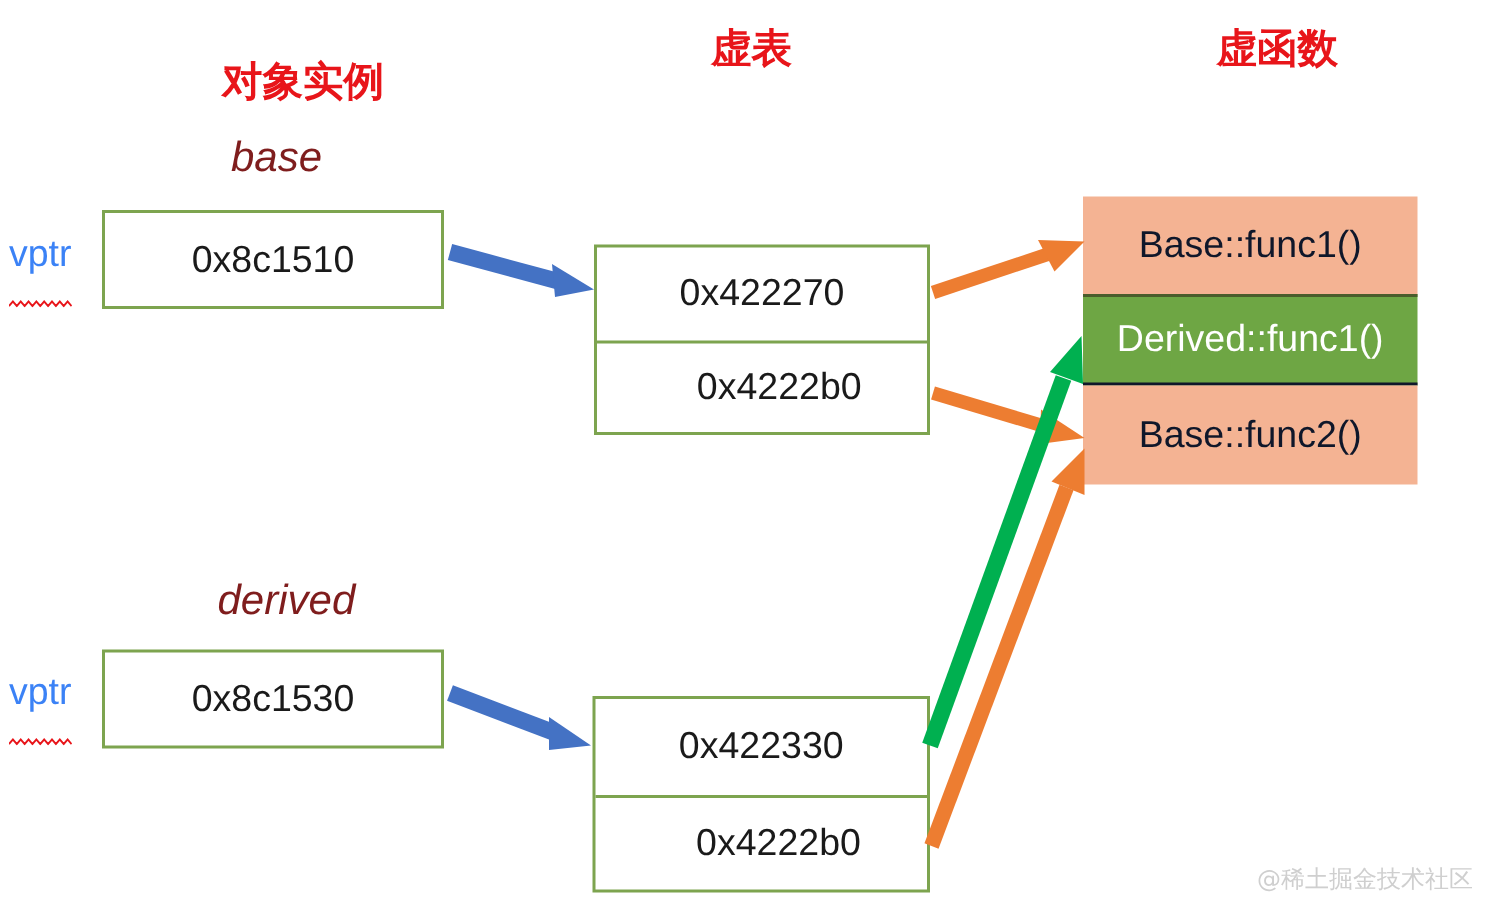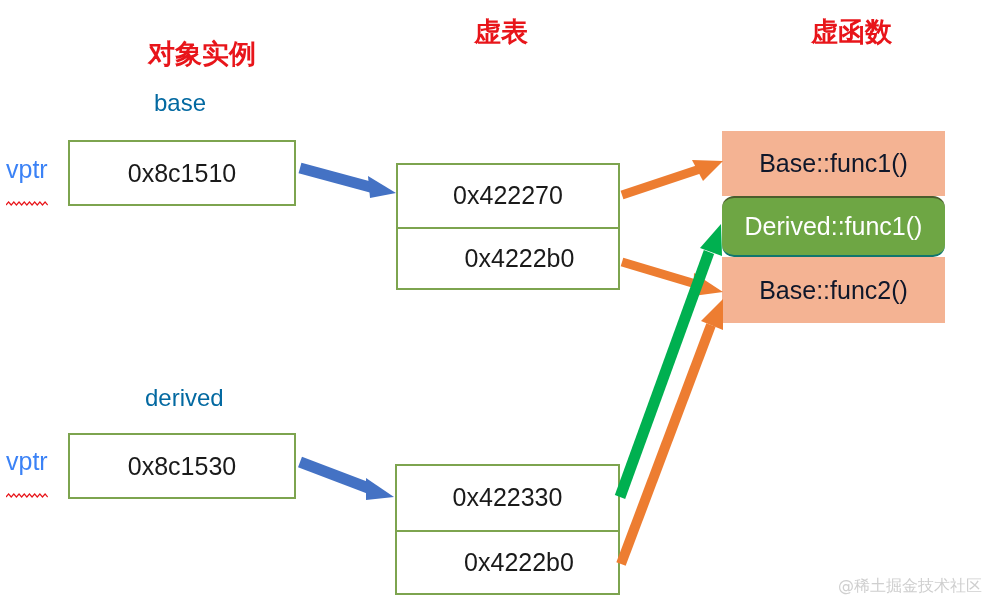--- a/index.html
+++ b/index.html
@@ -25,23 +25,24 @@
     white-space: nowrap;
     font-family: "DejaVu Sans", "Liberation Sans", sans-serif;
   }
   #title-objects { left: 148px; top: 36px; }
   #title-vtable  { left: 474px; top: 14px; }
   #title-vfunc   { left: 811px; top: 14px; }
 
   
   .obj-name {
     position: absolute;
-    color: #0369a1;
-    font-size: 24px;
-    white-space: nowrap;
+    color: #7f1d1d;
+    font-size: 28px;
+    white-space: nowrap;
+    font-style: italic;
   }
   #name-base    { left: 154px; top: 89px; }
   #name-derived { left: 133px; top: 384px; margin-left: 12px; }
 
   
   .vptr {
     position: absolute;
     color: #3b82f6;
     font-size: 25px;
     white-space: nowrap;
@@ -105,22 +106,21 @@
   .frow.peach {
     background: #F4B393;
     color: #0f172a;
     height: 65px;
   }
   .frow.greenrow {
     background: #6EA644;
     color: #ffffff;
     height: 61px;
     border-top: 2px solid #4a5d2c;
-    border-bottom: 2px solid #0f766e;
-    border-radius: 12px;
+    border-bottom: 2px solid #0f172a;
   }
   .frow.peach.last { height: 66px; }
 
   
   #arrows {
     position: absolute;
     left: 0; top: 0;
     width: 1000px; height: 612px;
     pointer-events: none;
   }

